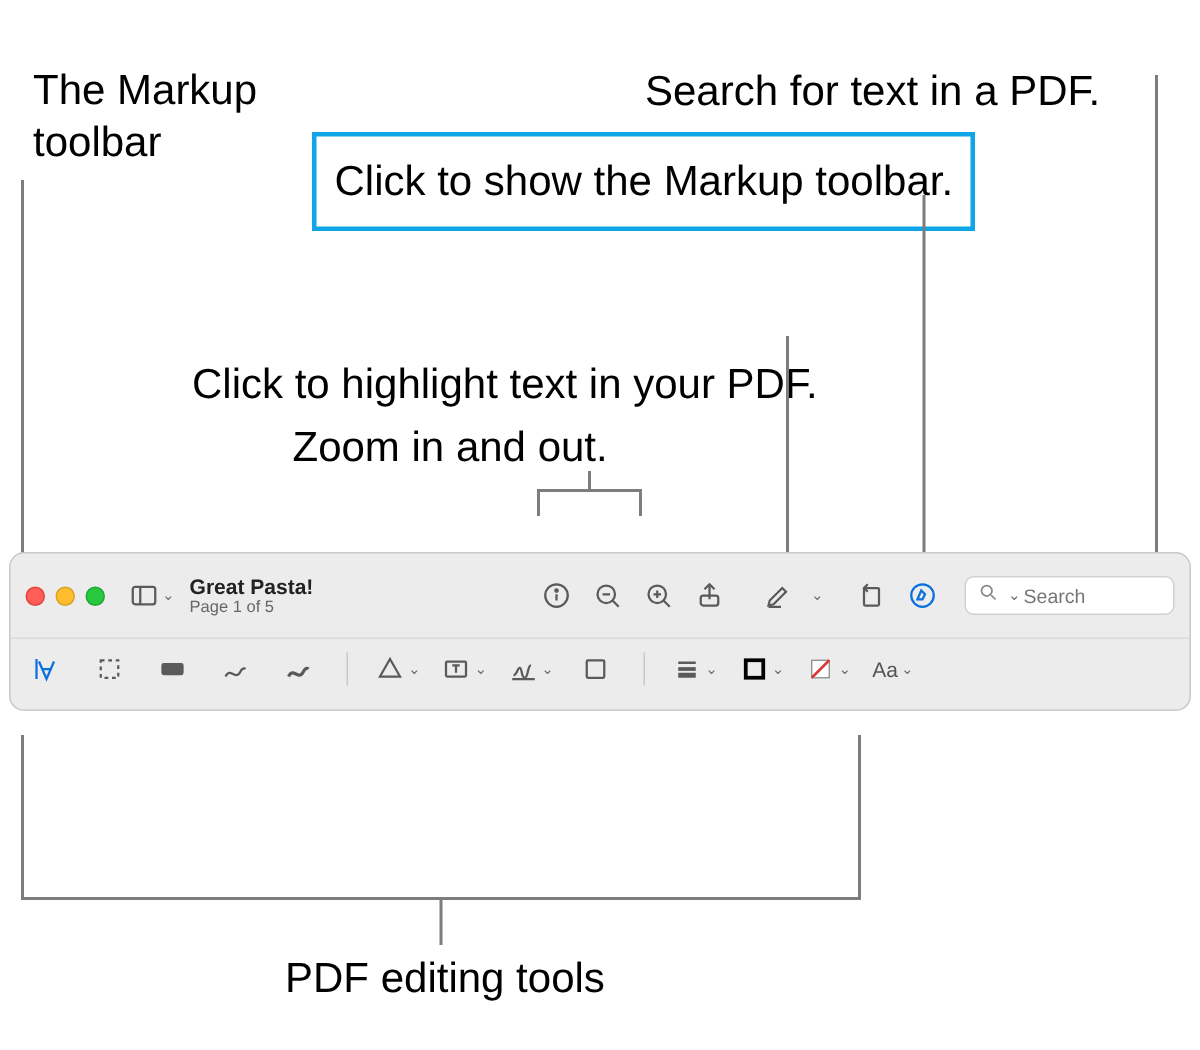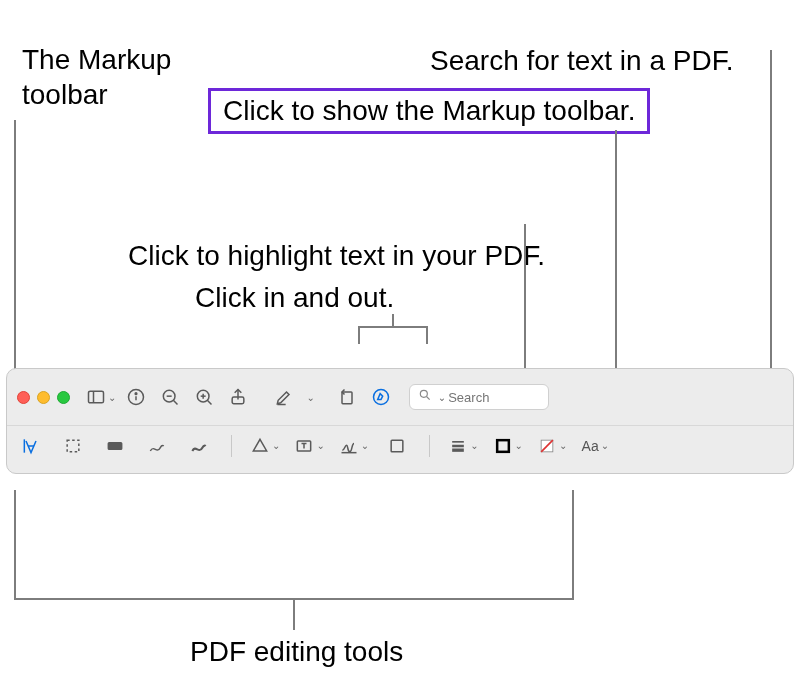--- a/index.html
+++ b/index.html
@@ -13,22 +13,22 @@
     overflow: hidden;
   }
   .label {
     position: absolute;
     font-size: 28px;
     color: #000;
     line-height: 1.25;
   }
   .highlight-box {
     position: absolute;
-    border: 3px solid #6d28d9;
-    padding: 4px 12px;
+    border: 3px solid #0ea5e9;
+    padding: 14px 12px;
     font-size: 28px;
   }
   
   .window {
     position: absolute;
     left: 6px;
     right: 6px;
     top: 368px;
     background: #ececec;
     border: 1px solid #c9c9c9;
@@ -117,21 +117,21 @@
     border-top: none;
   }
 </style>
 </head>
 <body>
 
 <div class="label" style="left:10px; top:42px; width:170px;margin-left:12px;">The Markup toolbar</div>
 <div class="label" style="left:430px; top:14px;margin-top:29px;">Search for text in a PDF.</div>
 <div class="highlight-box" style="left:208px; top:88px;">Click to show the Markup toolbar.</div>
 <div class="label" style="left:128px; top:190px;margin-top:48px;">Click to highlight text in your PDF.</div>
-<div class="label" style="left:195px; top:280px;">Click in and out.</div>
+<div class="label" style="left:195px; top:280px;">Zoom in and out.</div>
 <div class="label" style="left:190px; top:634px;text-align:center;">PDF editing tools</div>
 
 <div class="vline" style="left:770px; top:50px; height:330px;"></div>
 
 <div class="vline" style="left:615px; top:130px; height:250px;"></div>
 
 <div class="vline" style="left:524px; top:224px; height:156px;"></div>
 
 <div class="hbracket" style="left:358px; top:326px; width:70px; height:18px;"></div>
 <div class="vline" style="left:392px; top:314px; height:12px;"></div>
@@ -151,20 +151,24 @@
     </div>
 
     <div class="tbtn">
       <svg viewBox="0 0 24 24" fill="none" stroke="currentColor" stroke-width="1.8">
         <rect x="3" y="5" width="18" height="14" rx="2"></rect>
           <line x1="9" y1="5" x2="9" y2="19"></line>
       </svg>
         <span class="chev">⌄</span>
     </div>
 
+    <div class="title-block">
+      <span class="t1">Great Pasta!</span>
+      <span class="t2">Page 1 of 5</span>
+    </div>
 
     <div class="tbtn">
       <svg viewBox="0 0 24 24" fill="none" stroke="currentColor" stroke-width="1.8">
           <circle cx="12" cy="12" r="9"></circle>
           <line x1="12" y1="11" x2="12" y2="16"></line>
           <circle cx="12" cy="8" r="1" fill="currentColor"></circle>
         </svg>
     </div>
     <div class="tbtn">
       <svg viewBox="0 0 24 24" fill="none" stroke="currentColor" stroke-width="1.8">

